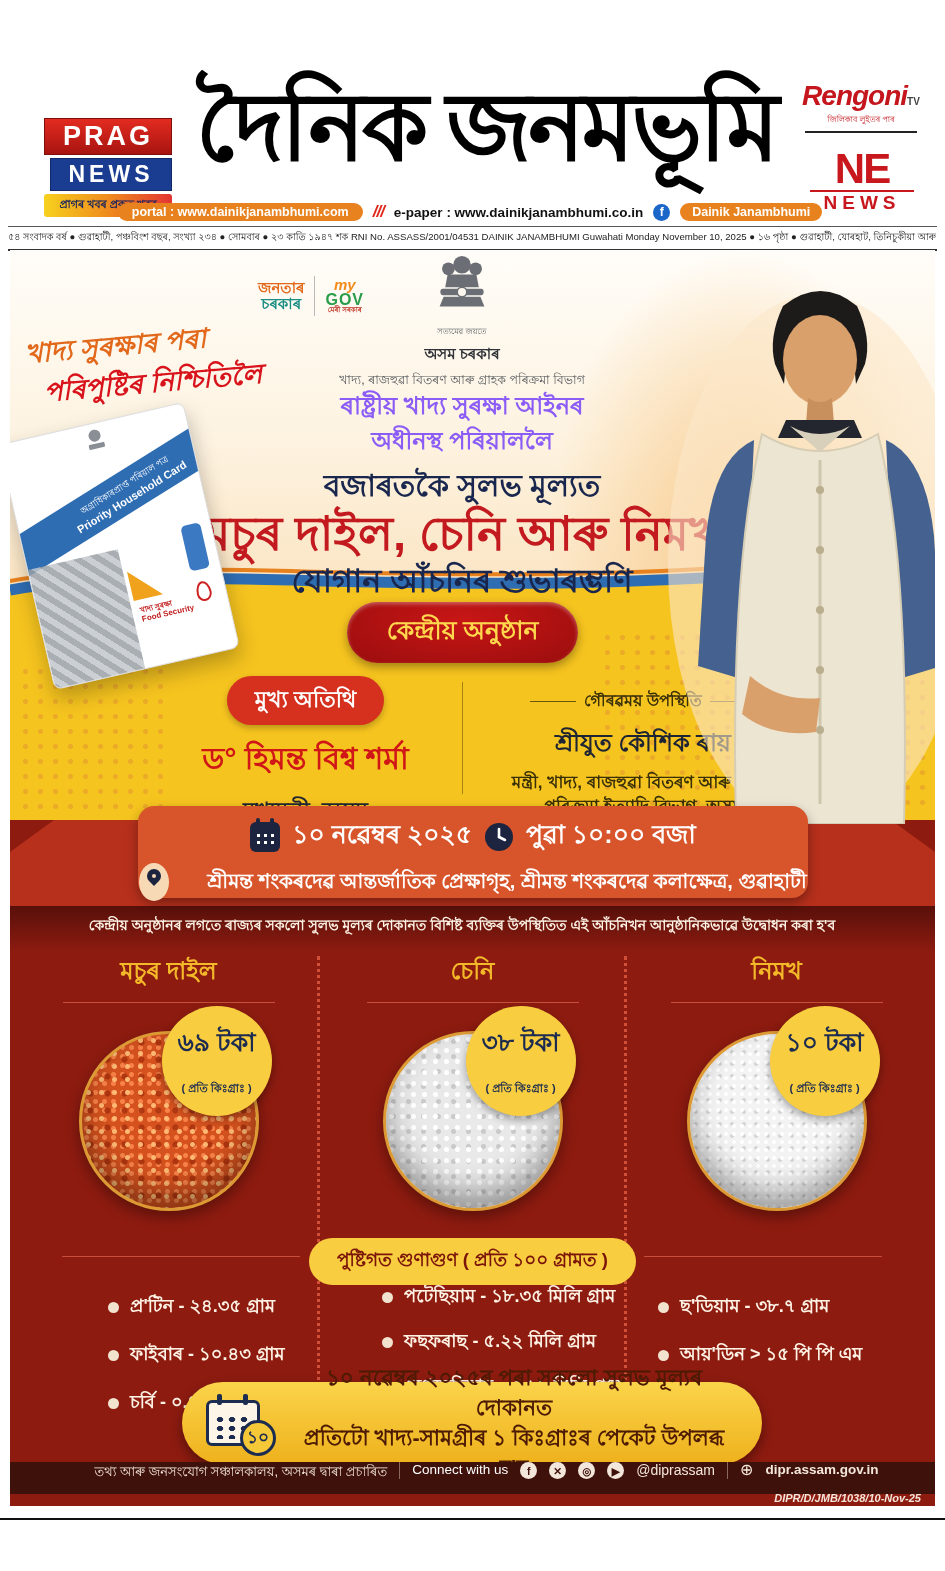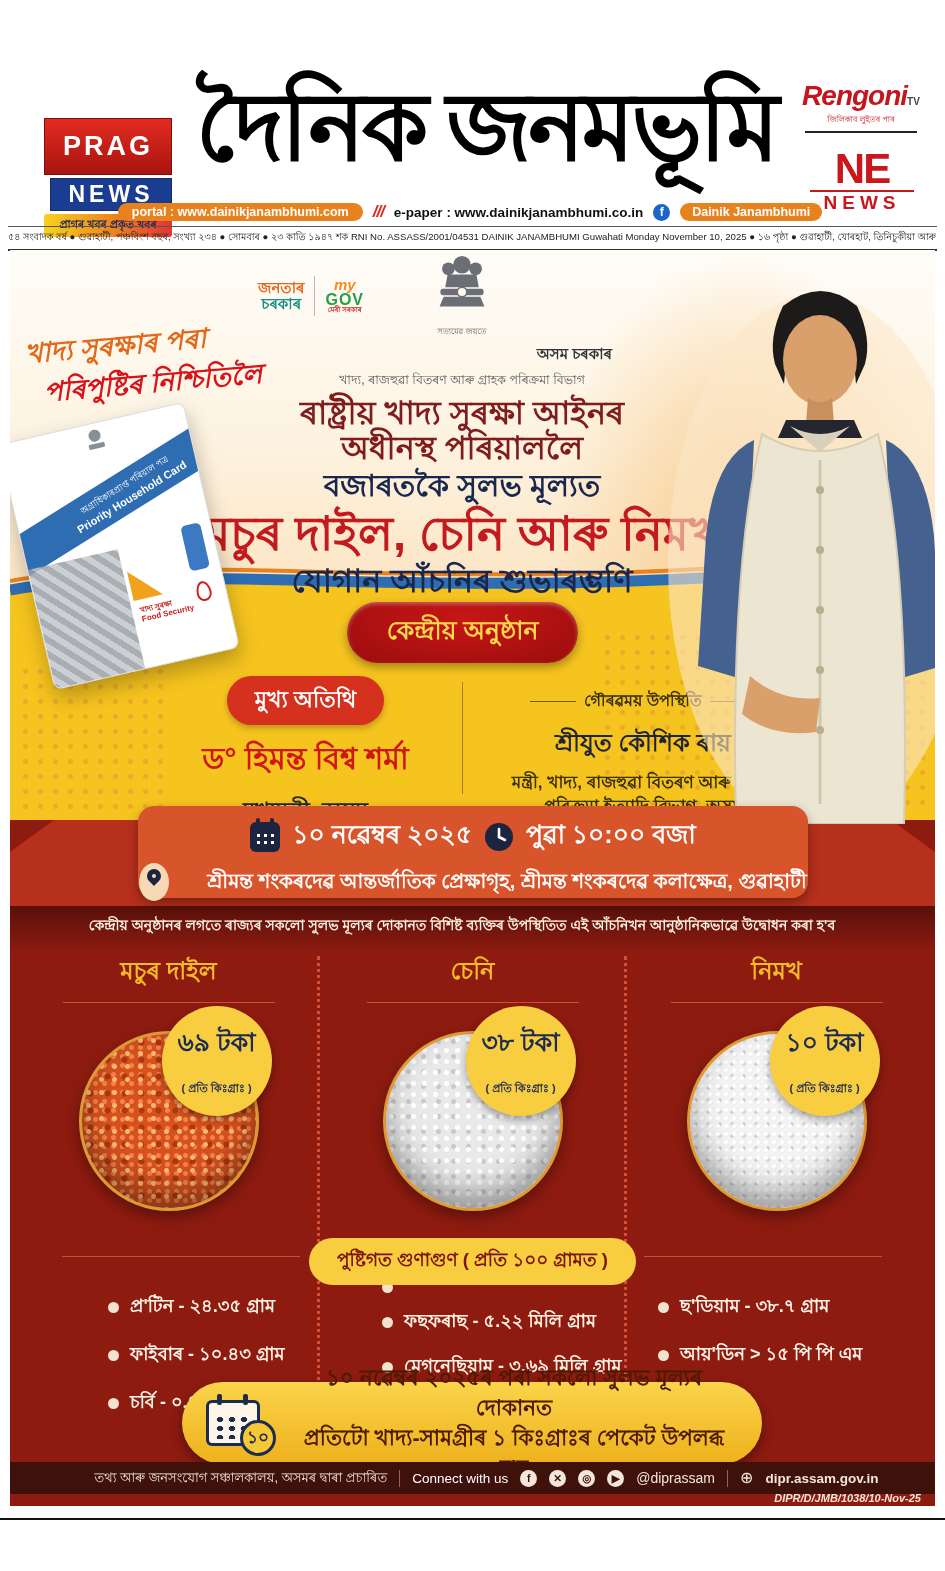--- a/index.html
+++ b/index.html
@@ -1,21 +1,21 @@
 <!DOCTYPE html>
 <html><head>
 <meta charset="utf-8">
 <style>
   * { margin:0; padding:0; box-sizing:border-box; }
   body { background:#fff; font-family:"Liberation Sans", sans-serif; }
   .page { position:relative; width:945px; height:1571px; background:#fff; overflow:hidden; margin:0 auto; }
 
   
   .prag { position:absolute; left:44px; top:118px; width:128px; }
-  .prag-red { background:linear-gradient(#e32b20,#a81410); color:#fff; font-size:27px; font-weight:900; text-align:center; padding:12px 0; letter-spacing:3px; border:1px solid #7e0f0b; }
+  .prag-red { background:linear-gradient(#e32b20,#a81410); color:#fff; font-size:27px; font-weight:900; text-align:center; padding:2px 0; letter-spacing:3px; border:1px solid #7e0f0b; }
   .prag-blue { margin:3px 0 0 6px; background:#1b3d91; color:#fff; font-size:23px; font-weight:900; text-align:center; padding:2px 0; letter-spacing:4px; border:1px solid #122a66; }
   .prag-strip { margin-top:3px; background:linear-gradient(90deg,#f7d11e,#ef8b1e,#e23434); color:#15225c; font-size:11px; font-weight:800; text-align:center; padding:2px 0; border-radius:3px; }
   .mast-taglines { position:absolute; left:300px; top:72px; width:360px; display:flex; justify-content:space-between; font-size:21px; font-weight:700; color:#111; }
   .mast-title { position:absolute; left:150px; top:74px; width:672px; text-align:center; font-size:95px; line-height:1.15; font-weight:900; color:#000; letter-spacing:-3px; white-space:nowrap; font-family:"Liberation Serif", serif; }
   .rengoni { position:absolute; left:798px; top:80px; width:126px; text-align:center; }
   .rengoni-name { font-size:28px; font-weight:900; font-style:italic; color:#c4161c; letter-spacing:-1px; }
   .rengoni-tv { font-size:10px; font-weight:700; color:#444; }
   .rengoni-tag { font-size:8px; color:#c4161c; font-weight:400; margin-top:1px; }
   .rengoni-rule { margin:5px auto 0; width:112px; border-top:2px solid #222; }
   .nenews { position:absolute; left:810px; top:150px; width:104px; text-align:center; }
@@ -39,23 +39,23 @@
   .jonotar .l1 { color:#e2691b; font-size:15px; }
   .jonotar .l2 { color:#1b8e84; font-size:15px; }
   .logo-div { width:1px; height:40px; background:#b9b9b9; }
   .mygov { text-align:center; line-height:.95; }
   .mygov .l1 { color:#f28c1e; font-size:15px; font-weight:900; font-style:italic; }
   .mygov .l2 { color:#2a9d4a; font-size:16px; font-weight:900; letter-spacing:1px; }
   .mygov .sub { color:#c0392b; font-size:7px; font-weight:700; }
 
   .emblem-col { position:absolute; left:302px; top:2px; width:300px; text-align:center; z-index:4; }
   .emblem-cap { font-size:8px; color:#5f6368; margin-top:1px; }
-  .govt { font-size:15px; font-weight:800; color:#2f3237; margin-top:4px;text-align:right; }
+  .govt { font-size:15px; font-weight:800; color:#2f3237; margin-top:4px; }
   .dept { font-size:12.5px; color:#55585d; margin-top:4px; }
-  .scheme { position:absolute; left:212px; top:146px; width:480px; text-align:center; font-size:32px; font-weight:700; color:#7f1d1d; line-height:35px; z-index:4; }
+  .scheme { position:absolute; left:212px; top:138px; width:480px; text-align:center; font-size:24px; font-weight:700; color:#8b5cf6; line-height:35px; z-index:4; }
   .subhead1 { position:absolute; left:152px; top:212px; width:600px; text-align:center; font-size:30px; font-weight:800; color:#19274e; z-index:4; }
   .headline { position:absolute; left:62px; top:248px; width:780px; text-align:center; font-size:47px; font-weight:900; color:#c31a1f; z-index:4; }
   .subhead2 { position:absolute; left:152px; top:306px; width:600px; text-align:center; font-size:32px; font-weight:700; color:#19274e; z-index:4; }
   .badge-wrap { position:absolute; left:0; top:352px; width:905px; text-align:center; z-index:6; }
   .event-badge { display:inline-block; background:radial-gradient(ellipse at 50% 30%,#c81616,#9a0d0d); color:#ffd84d; font-size:25px; font-weight:800; padding:9px 40px; border-radius:34px; box-shadow:0 4px 10px rgba(0,0,0,.35), inset 0 2px 4px rgba(255,255,255,.35); }
 
   .script { position:absolute; left:16px; top:72px; width:280px; transform:rotate(-5deg); font-style:italic; font-weight:900; font-size:27px; line-height:40px; z-index:4; }
   .script .s1 { color:#e2691b; }
   .script .s2 { color:#d8131b; padding-left:16px; }
 
@@ -141,21 +141,21 @@
   .nc3 { left:648px; top:1042px; } .nc3 .nut-item { margin-bottom:17px; }
 
   .banner { position:absolute; left:172px; top:1132px; width:580px; height:82px; border-radius:42px; background:linear-gradient(180deg,#fbd44a,#eeb11c); box-shadow:0 5px 12px rgba(0,0,0,.4); display:flex; align-items:center; padding:0 24px; gap:18px; z-index:4; }
   .bcal { position:relative; width:66px; height:60px; flex:0 0 66px; }
   .bcal-box { position:absolute; left:0; top:7px; width:54px; height:46px; background:#fdf6e8; border:3px solid #1c2b50; border-radius:6px; }
   .bcal-box:before { content:""; position:absolute; left:8px; top:-9px; width:5px; height:11px; background:#1c2b50; border-radius:2px; box-shadow:26px 0 0 #1c2b50; }
   .bcal-grid { position:absolute; left:5px; top:12px; width:38px; height:24px; background-image:radial-gradient(#1c2b50 3px, rgba(0,0,0,0) 3.6px); background-size:12px 9px; }
   .bcal-ring { position:absolute; right:-4px; bottom:-3px; width:36px; height:36px; border-radius:50%; border:3px solid #1c2b50; background:#f5c838; display:flex; align-items:center; justify-content:center; font-size:17px; font-weight:900; color:#1c2b50; }
   .banner-text { flex:1; text-align:center; font-size:21.5px; font-weight:800; color:#4d1a04; line-height:30px; }
 
-  .ad-footer { position:absolute; left:0; top:1212px; width:925px; height:32px; background:#3f110b; display:flex; align-items:center; justify-content:center; gap:12px; z-index:4; color:#f3e6da;padding-left:28px; }
+  .ad-footer { position:absolute; left:0; top:1212px; width:925px; height:32px; background:#3f110b; display:flex; justify-content:center; gap:12px; z-index:4; color:#f3e6da;padding-left:28px; }
   .ftr-credit { font-size:13px; }
   .ftr-sep { width:1px; height:17px; background:#8a6a5a; }
   .ftr-connect { font-size:13.5px; color:#fff; }
   .soc { width:17px; height:17px; border-radius:50%; background:#f3e6da; color:#3f110b; font-size:10.5px; font-weight:900; display:flex; align-items:center; justify-content:center; }
   .ftr-handle { font-size:14px; }
   .globe { font-size:16px; line-height:1; }
   .ftr-site { font-size:13.5px; font-weight:600; }
   .ftr-ref { position:absolute; right:14px; top:1242px; font-size:11px; font-style:italic; font-weight:700; color:#f3e6da; z-index:4; }
 
   .bottom-rule { position:absolute; left:0; top:1518px; width:945px; height:2px; background:#111; }
@@ -388,20 +388,21 @@
           <span>ফাইবাৰ - ১০.৪৩ গ্ৰাম</span>
         </div>
       <div class="nut-item">
           <span class="nut-dot"></span>
           <span>চৰ্বি - ০.৭৫ গ্ৰাম</span>
         </div>
     </div>
     <div class="nut-col nc2">
       <div class="nut-item">
           <span class="nut-dot"></span>
+          <span>পটেছিয়াম - ১৮.৩৫ মিলি গ্ৰাম</span>
         </div>
       <div class="nut-item">
           <span class="nut-dot"></span>
           <span>ফছফৰাছ - ৫.২২ মিলি গ্ৰাম</span>
         </div>
       <div class="nut-item">
           <span class="nut-dot"></span>
           <span>মেগনেছিয়াম - ৩.৬৯ মিলি গ্ৰাম</span>
         </div>
       <div class="nut-item">

